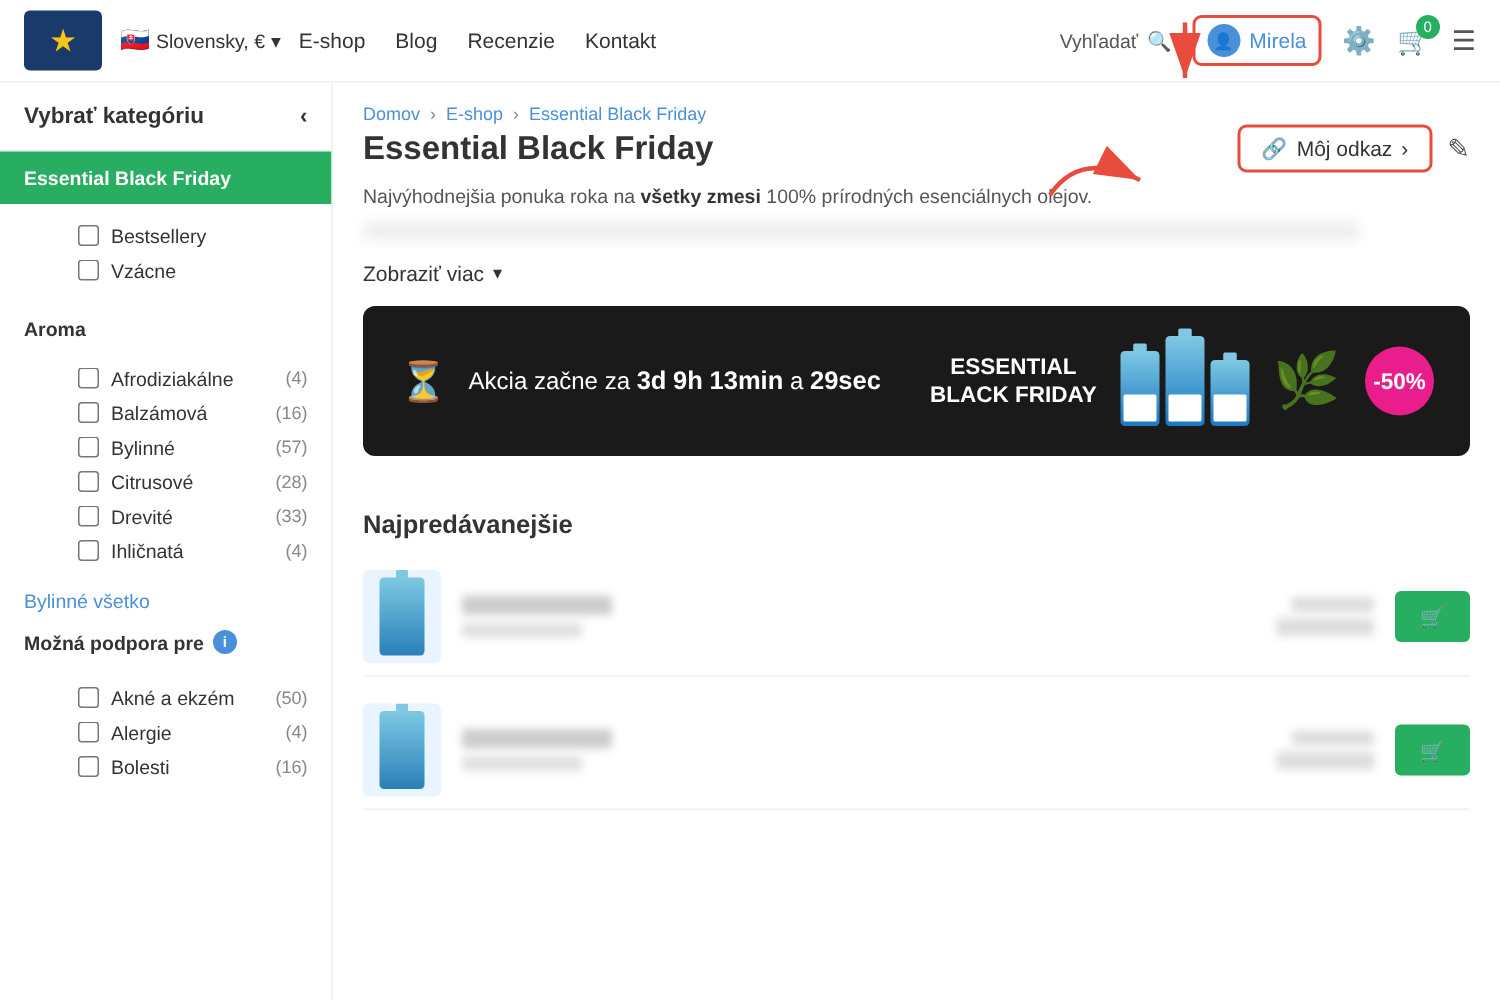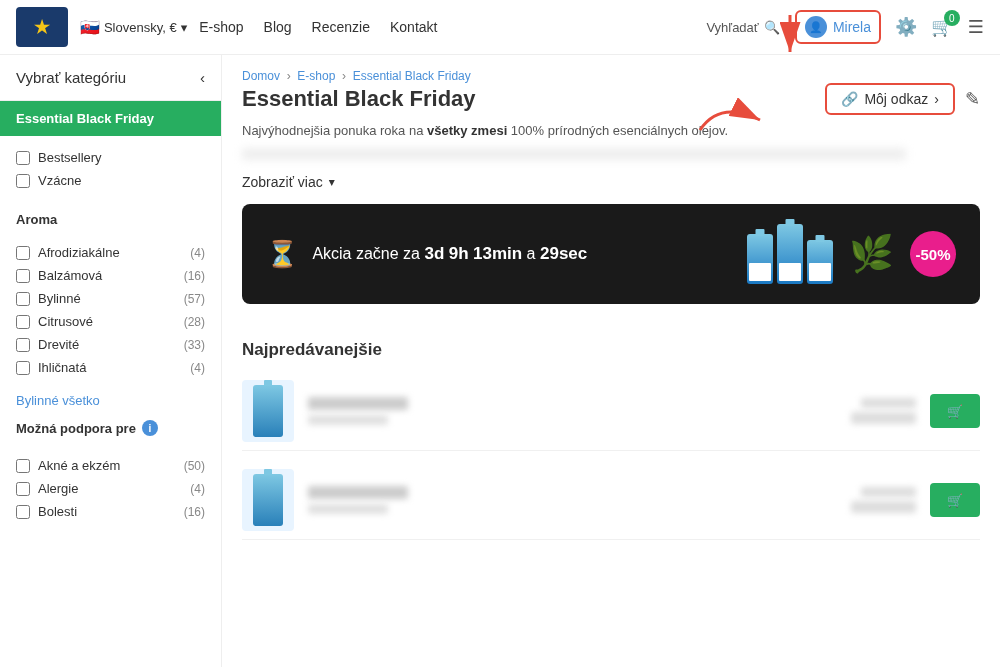--- a/index.html
+++ b/index.html
@@ -19,24 +19,24 @@
     .user-btn { display: flex; align-items: center; gap: 6px; color: #4a90d9; font-size: 14px; font-weight: 500; border: 2px solid #e74c3c; border-radius: 6px; padding: 4px 8px; cursor: pointer; }
     .user-icon { width: 22px; height: 22px; border-radius: 50%; background: #4a90d9; display: flex; align-items: center; justify-content: center; color: white; font-size: 11px; }
     .gear-icon, .cart-icon, .menu-icon { cursor: pointer; font-size: 18px; color: #555; position: relative; }
     .cart-badge { position: absolute; top: -6px; right: -6px; background: #27ae60; color: white; border-radius: 50%; width: 16px; height: 16px; font-size: 10px; display: flex; align-items: center; justify-content: center; }
 
     
     .main-layout { display: flex; height: calc(667px - 55px); }
 
     
     .sidebar { width: 222px; flex-shrink: 0; border-right: 1px solid #eee; padding: 0; overflow-y: auto; }
-    .sidebar-header { display: flex; align-items: center; justify-content: space-between; padding: 14px 16px; font-weight: normal; font-size: 15px; border-bottom: 1px solid #eee; }
+    .sidebar-header { display: flex; align-items: center; justify-content: space-between; padding: 14px 16px; font-weight: bold; font-size: 15px; border-bottom: 1px solid #eee; }
     .sidebar-active { background: #27ae60; color: white; padding: 10px 16px; font-size: 13px; font-weight: 600; margin: 0; }
     .sidebar-filter-group { padding: 10px 16px; }
-    .filter-item { display: flex; align-items: flex-end; gap: 8px; padding: 4px 0; font-size: 13px; }
+    .filter-item { display: flex; align-items: flex-start; gap: 8px; padding: 4px 0; font-size: 13px; margin-left: 36px; }
     .filter-item input[type=checkbox] { width: 14px; height: 14px; }
     .filter-count { color: #888; font-size: 12px; margin-left: auto; }
     .filter-section-title { font-weight: bold; font-size: 13px; padding: 10px 16px 4px; }
     .show-all-link { color: #4a90d9; font-size: 13px; padding: 4px 16px; cursor: pointer; display: block; }
     .support-section { padding: 8px 16px; display: flex; align-items: center; gap: 6px; font-weight: bold; font-size: 13px; }
     .info-icon { width: 16px; height: 16px; border-radius: 50%; background: #4a90d9; color: white; font-size: 10px; display: flex; align-items: center; justify-content: center; cursor: pointer; }
 
     
     .content { flex: 1; padding: 14px 20px; overflow-y: auto; }
     .breadcrumb { font-size: 12px; color: #888; }
@@ -230,20 +230,24 @@
     </div>
 
     <div class="promo-banner">
       <div class="banner-left">
         <div class="timer-icon">⏳</div>
         <div class="banner-text">
           <span>Akcia začne za </span><strong>3d</strong> <strong>9h</strong> <strong>13min</strong><span> a </span><strong>29sec</strong>
         </div>
       </div>
       <div class="banner-right">
+        <div class="banner-brand">
+          <div>ESSENTIAL</div>
+          <div>BLACK FRIDAY</div>
+        </div>
 
         <div style="display:flex; align-items:flex-end; gap:4px;">
           <div style="width:26px; height:50px; background:linear-gradient(180deg,#7ec8e3 0%,#1a78c2 100%); border-radius:3px; position:relative;">
             <div style="position:absolute;top:-5px;left:50%;transform:translateX(-50%);width:9px;height:7px;background:#7ec8e3;border-radius:1px;"></div>
             <div style="position:absolute;bottom:3px;left:2px;right:2px;background:white;height:18px;border-radius:1px;font-size:4px;text-align:center;overflow:hidden;">BEWIT</div>
           </div>
           <div style="width:26px; height:60px; background:linear-gradient(180deg,#7ec8e3 0%,#1a78c2 100%); border-radius:3px; position:relative;">
             <div style="position:absolute;top:-5px;left:50%;transform:translateX(-50%);width:9px;height:7px;background:#7ec8e3;border-radius:1px;"></div>
             <div style="position:absolute;bottom:3px;left:2px;right:2px;background:white;height:18px;border-radius:1px;font-size:4px;text-align:center;overflow:hidden;">BEWIT</div>
           </div>

